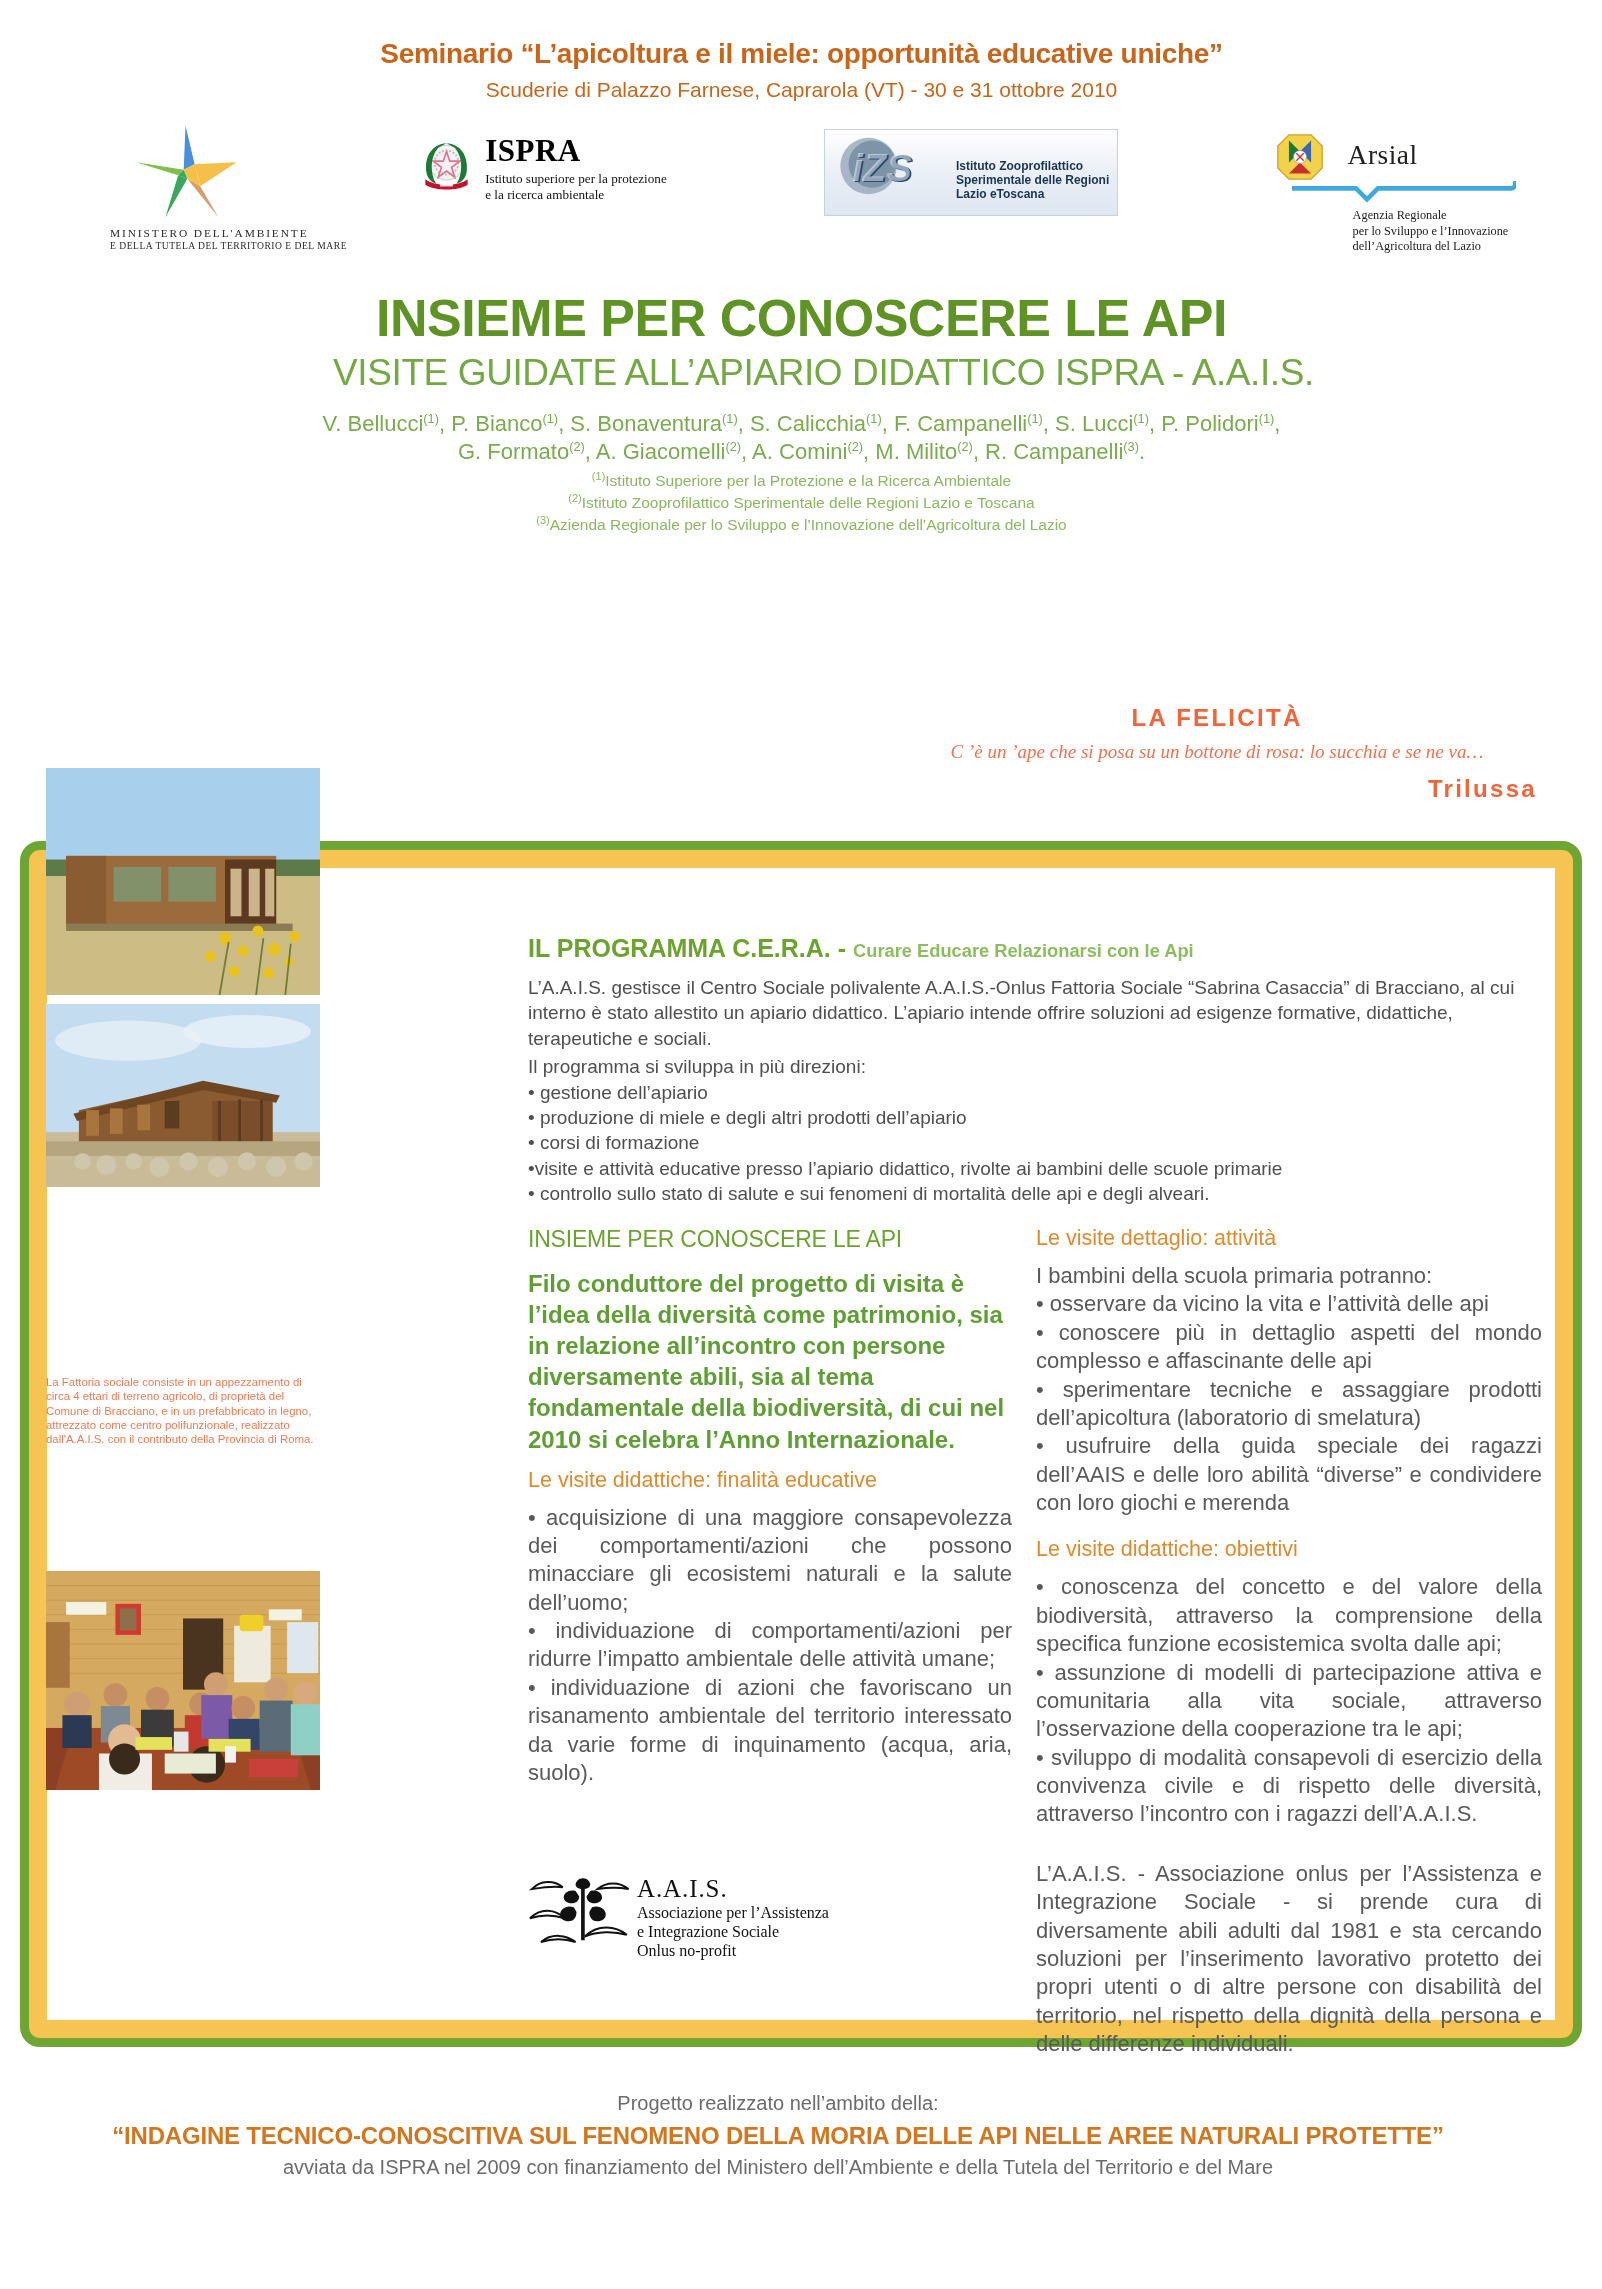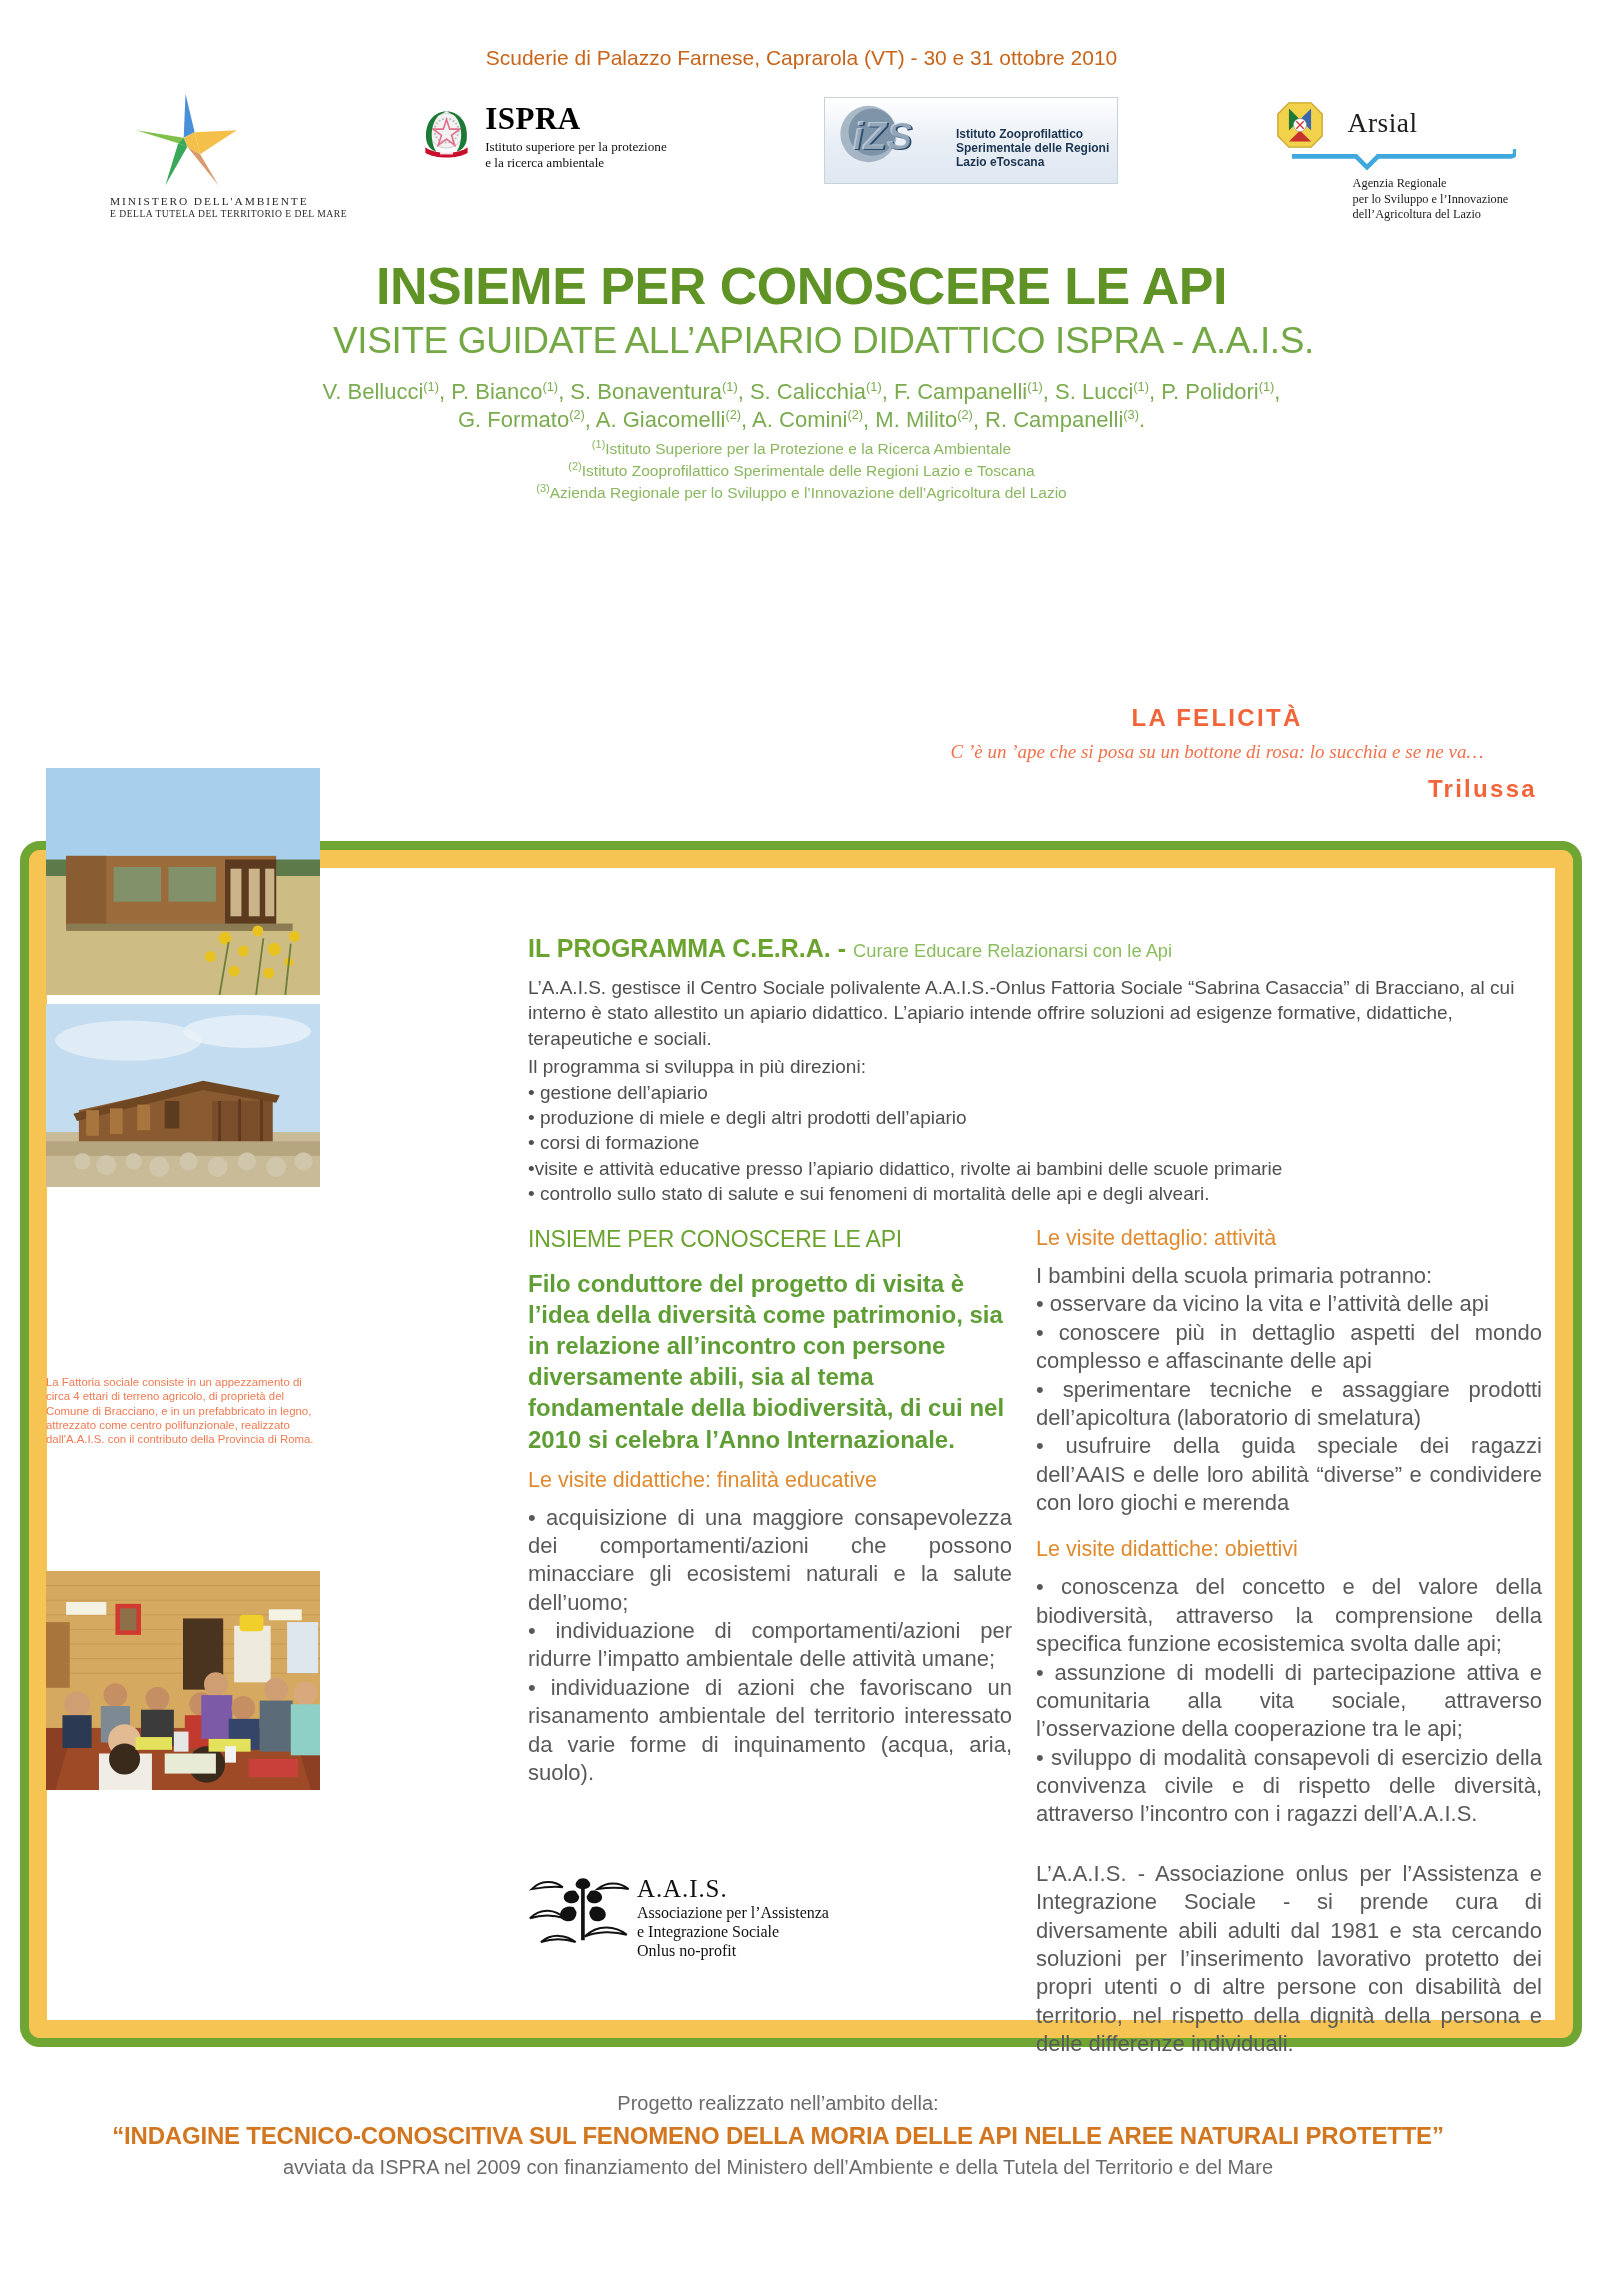--- a/index.html
+++ b/index.html
@@ -139,21 +139,21 @@
     position:absolute; left:46px; top:1375px; width:283px;
     color:#f07a52; font-size:11.4px; line-height:1.25;
   }
 
   
   .content { position:absolute; left:528px; top:934px; width:1014px; }
   .h-green-big {
     color:#6ba32f; font-size:25px; font-weight:600; display:inline;
   }
   .h-green-small {
-    color:#8bbd5e; font-size:18.3px; font-weight:400; display:inline;
+    color:#8bbd5e; font-size:18.3px; font-weight:700; display:inline;
   }
   .body-text {
     color:#4f4f4f; font-size:19px; line-height:1.33; margin-top:12px;
   }
 
   .cols { display:flex; gap:24px; margin-top:20px; }
   .col-l { width:484px; }
   .col-r { width:506px; }
 
   .h-green-sec {
@@ -181,20 +181,21 @@
   
   .footer { position:absolute; left:0; top:2092px; width:1556px; text-align:center; }
   .foot1 { color:#6b6b6b; font-size:20px; }
   .foot2 { color:#d2761f; font-size:24px; font-weight:600; margin-top:7.3px; letter-spacing:-0.2px; }
   .foot3 { color:#6b6b6b; font-size:20px; margin-top:5.5px; }
 </style>
 </head>
 <body>
 
 <div class="seminar-head">
+  <div class="seminar-title">Seminario “L’apicoltura e il miele: opportunità educative uniche”</div>
   <div class="seminar-sub">Scuderie di Palazzo Farnese, Caprarola (VT) - 30 e 31 ottobre 2010</div>
 </div>
 
 <div class="logos">
 
   <div class="logo-block">
     <div class="star-wrap">
       <span>
         <svg width="117" height="99" viewBox="0 0 128 108">
           <path d="M64 4 L74 46 L62 52 Z" fill="#4a90d9"></path>

